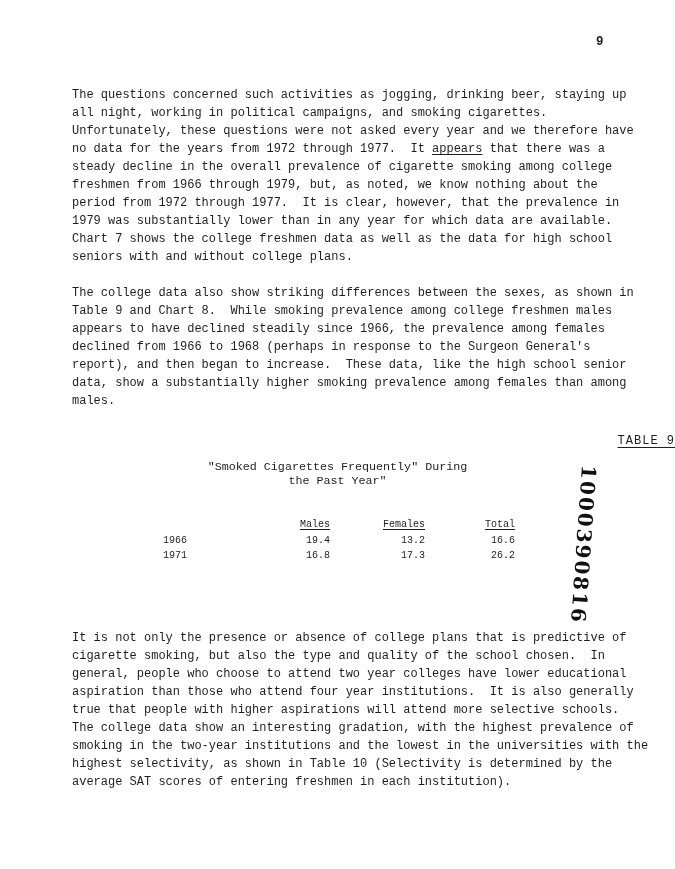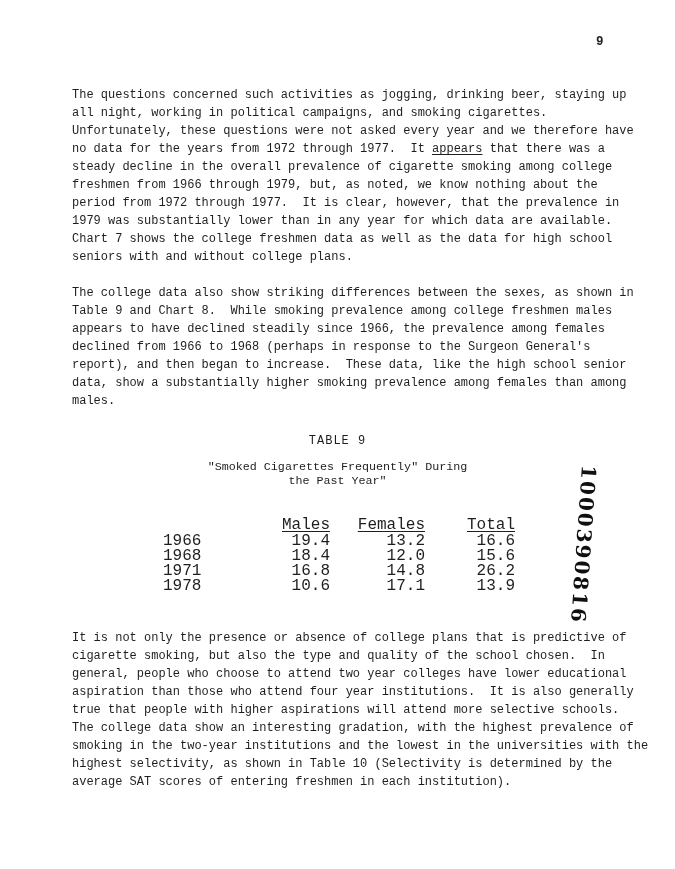--- a/index.html
+++ b/index.html
@@ -33,39 +33,40 @@
     position: absolute;
     left: 596px;
     top: 35px;
     font-size: 12.5px;
     font-weight: bold;
   }
   .table-label {
     position: absolute;
     left: 0; right: 0;
     top: 434px;
-    text-align: center;
+    text-align: right;
     font-size: 12px;
     letter-spacing: 1px;
+    text-decoration: underline;
     text-underline-offset: 3px;
   }
   .table-title {
     position: absolute;
     left: 0; right: 0;
     top: 461px;
     text-align: center;
     font-size: 11.7px;
     line-height: 13.8px;
   }
   .data-table {
     position: absolute;
     left: 163px;
     top: 518px;
     border-collapse: collapse;
-    font-size: 16px;
+    font-size: 10px;
     line-height: 14.9px;
   }
   .data-table th, .data-table td {
     padding: 0;
     font-weight: normal;
   }
   .data-table th { padding-bottom: 1px; }
   .w-year { width: 78px; text-align: left; margin-left: 36px; }
   .w-m { width: 89px; text-align: right; }
   .w-f { width: 95px; text-align: right; }
@@ -127,36 +128,24 @@
       </tr>
     </thead>
     <tbody>
       <tr>
         <td class="w-year">1966</td>
         <td class="w-m">19.4</td>
         <td class="w-f">13.2</td>
         <td class="w-t">16.6</td>
       </tr>
       <tr>
-        <td class="w-year">1968</td>
-        <td class="w-m">18.4</td>
-        <td class="w-f">12.0</td>
-        <td class="w-t">15.6</td>
-      </tr>
-      <tr>
         <td class="w-year">1971</td>
         <td class="w-m">16.8</td>
-        <td class="w-f">14.8</td>
+        <td class="w-f">17.3</td>
         <td class="w-t">26.2</td>
-      </tr>
-      <tr>
-        <td class="w-year">1978</td>
-        <td class="w-m">10.6</td>
-        <td class="w-f">17.1</td>
-        <td class="w-t">13.9</td>
       </tr>
     </tbody>
   </table>
 
   <div class="bates-stamp">1000390816</div>
 
   <p class="body-text para3">It is not only the presence or absence of college plans that is predictive of
 cigarette smoking, but also the type and quality of the school chosen.  In
 general, people who choose to attend two year colleges have lower educational
 aspiration than those who attend four year institutions.  It is also generally

